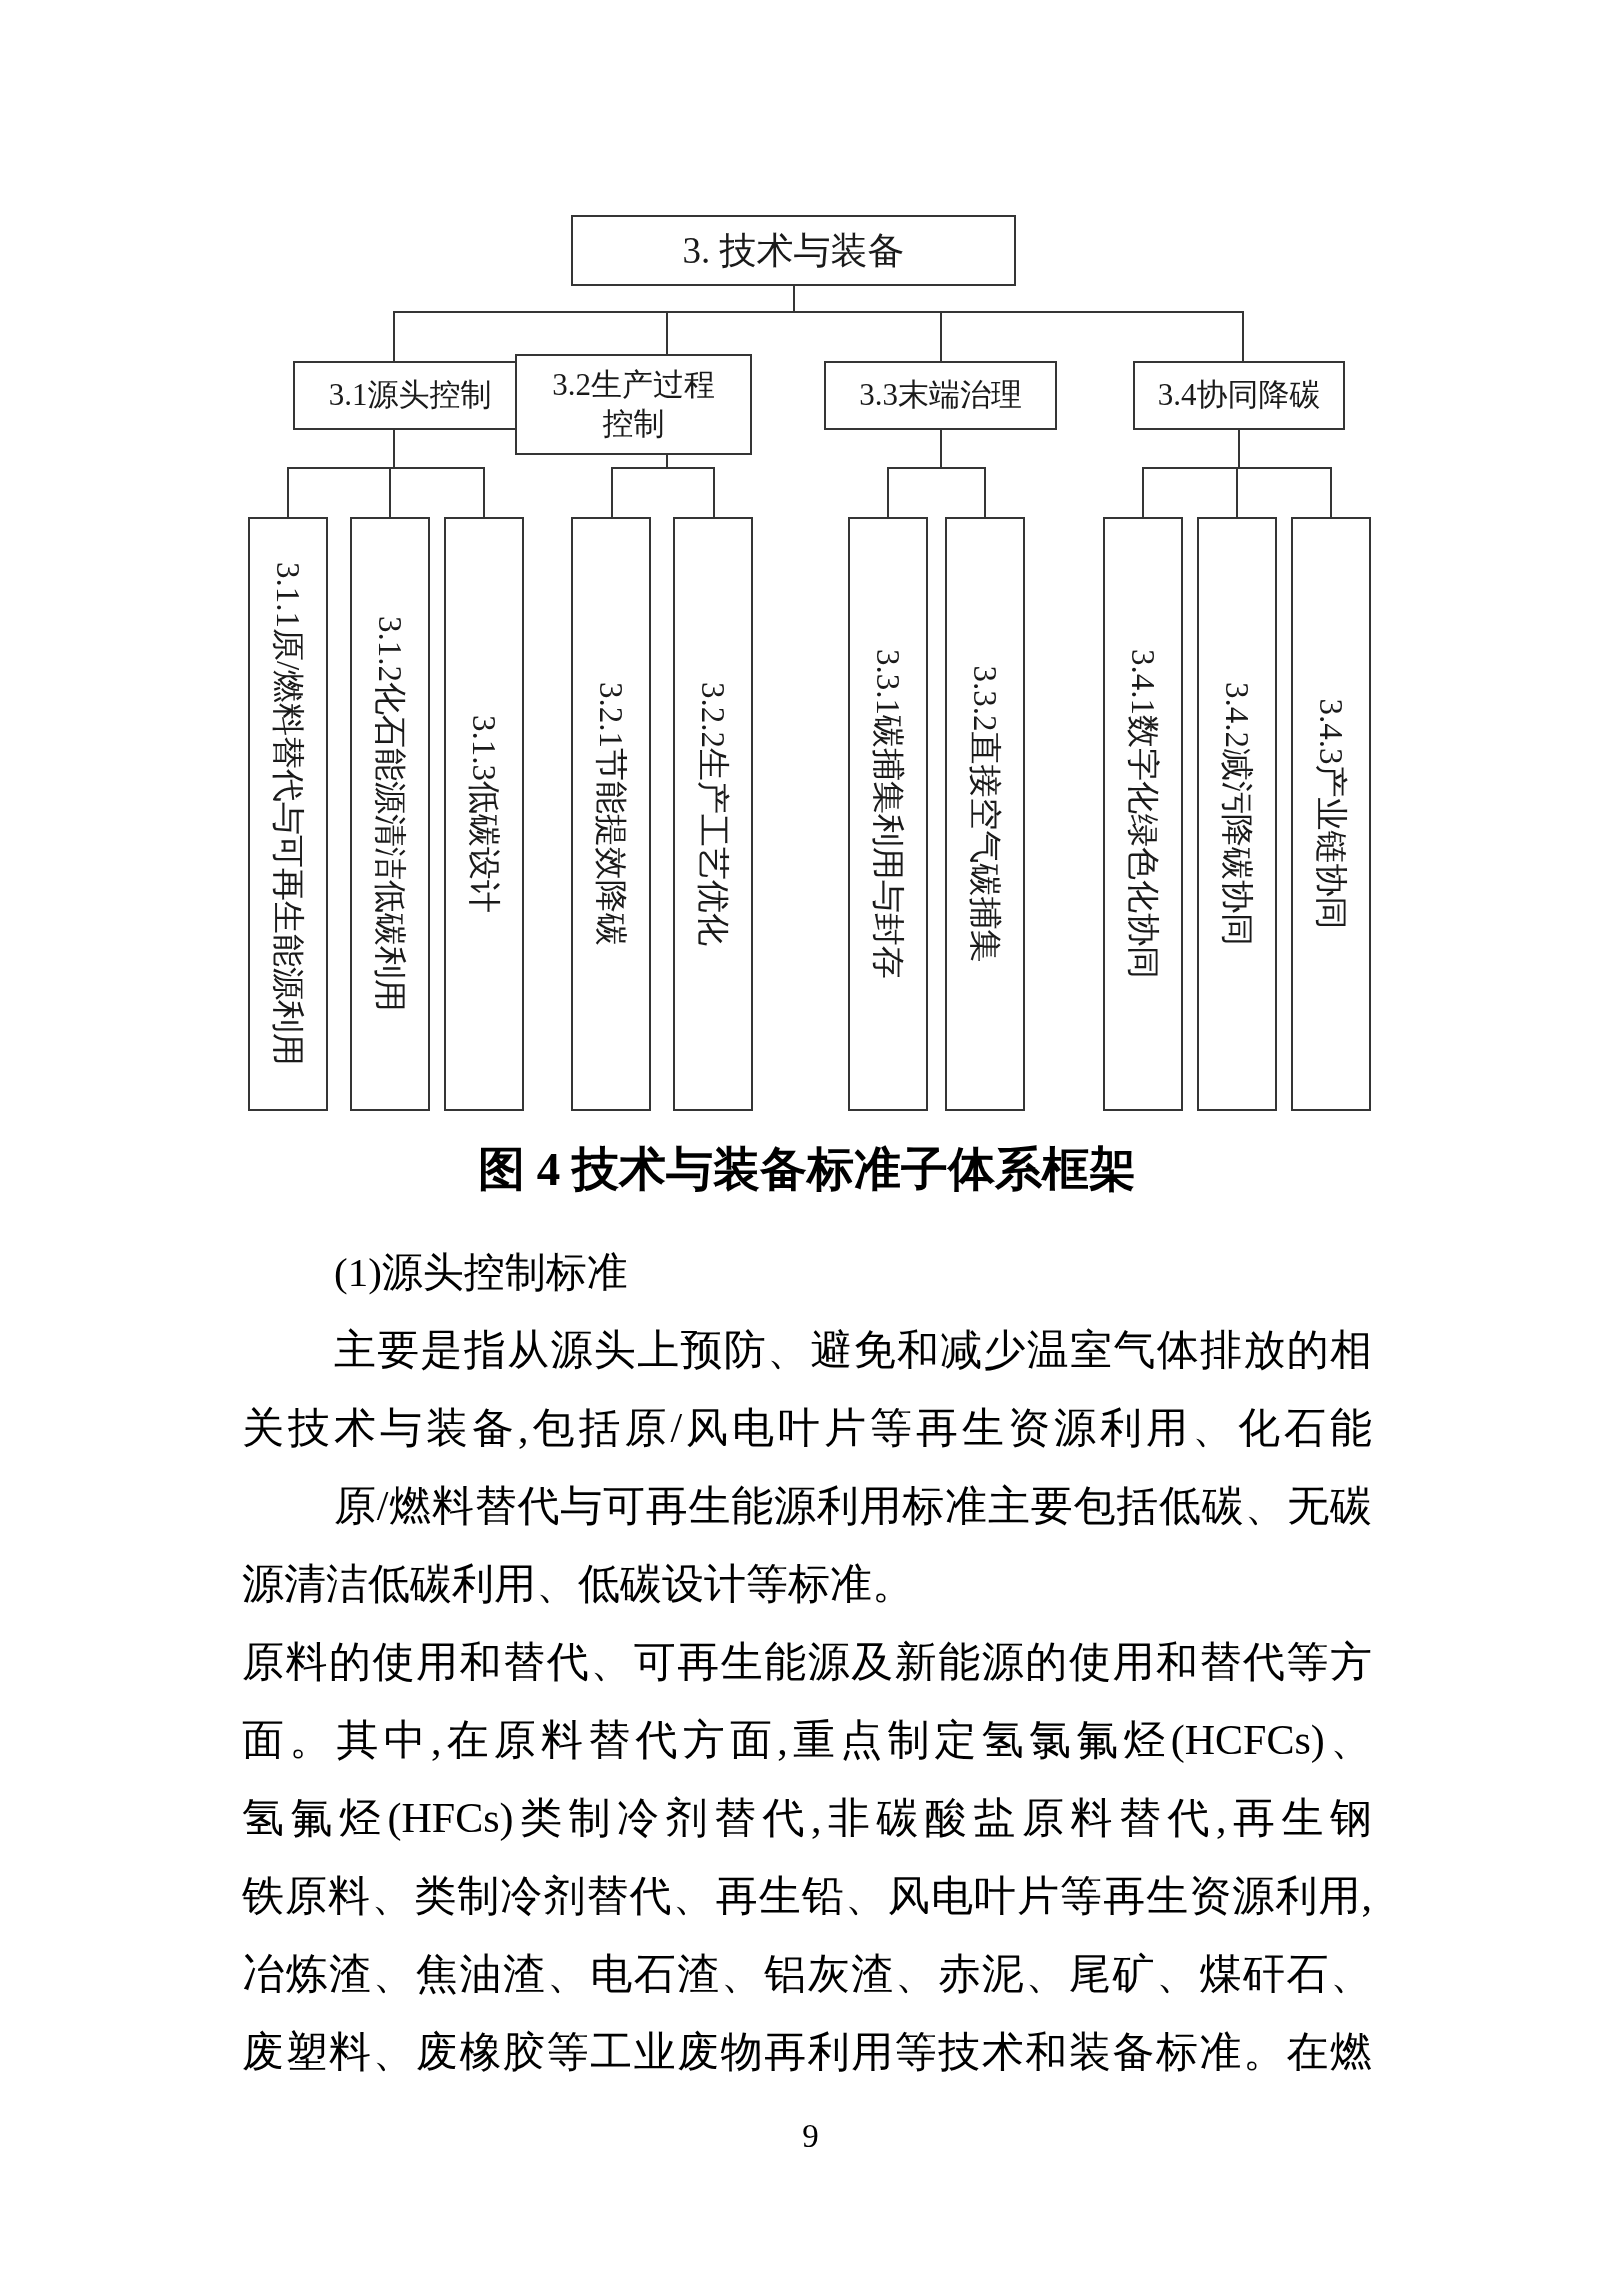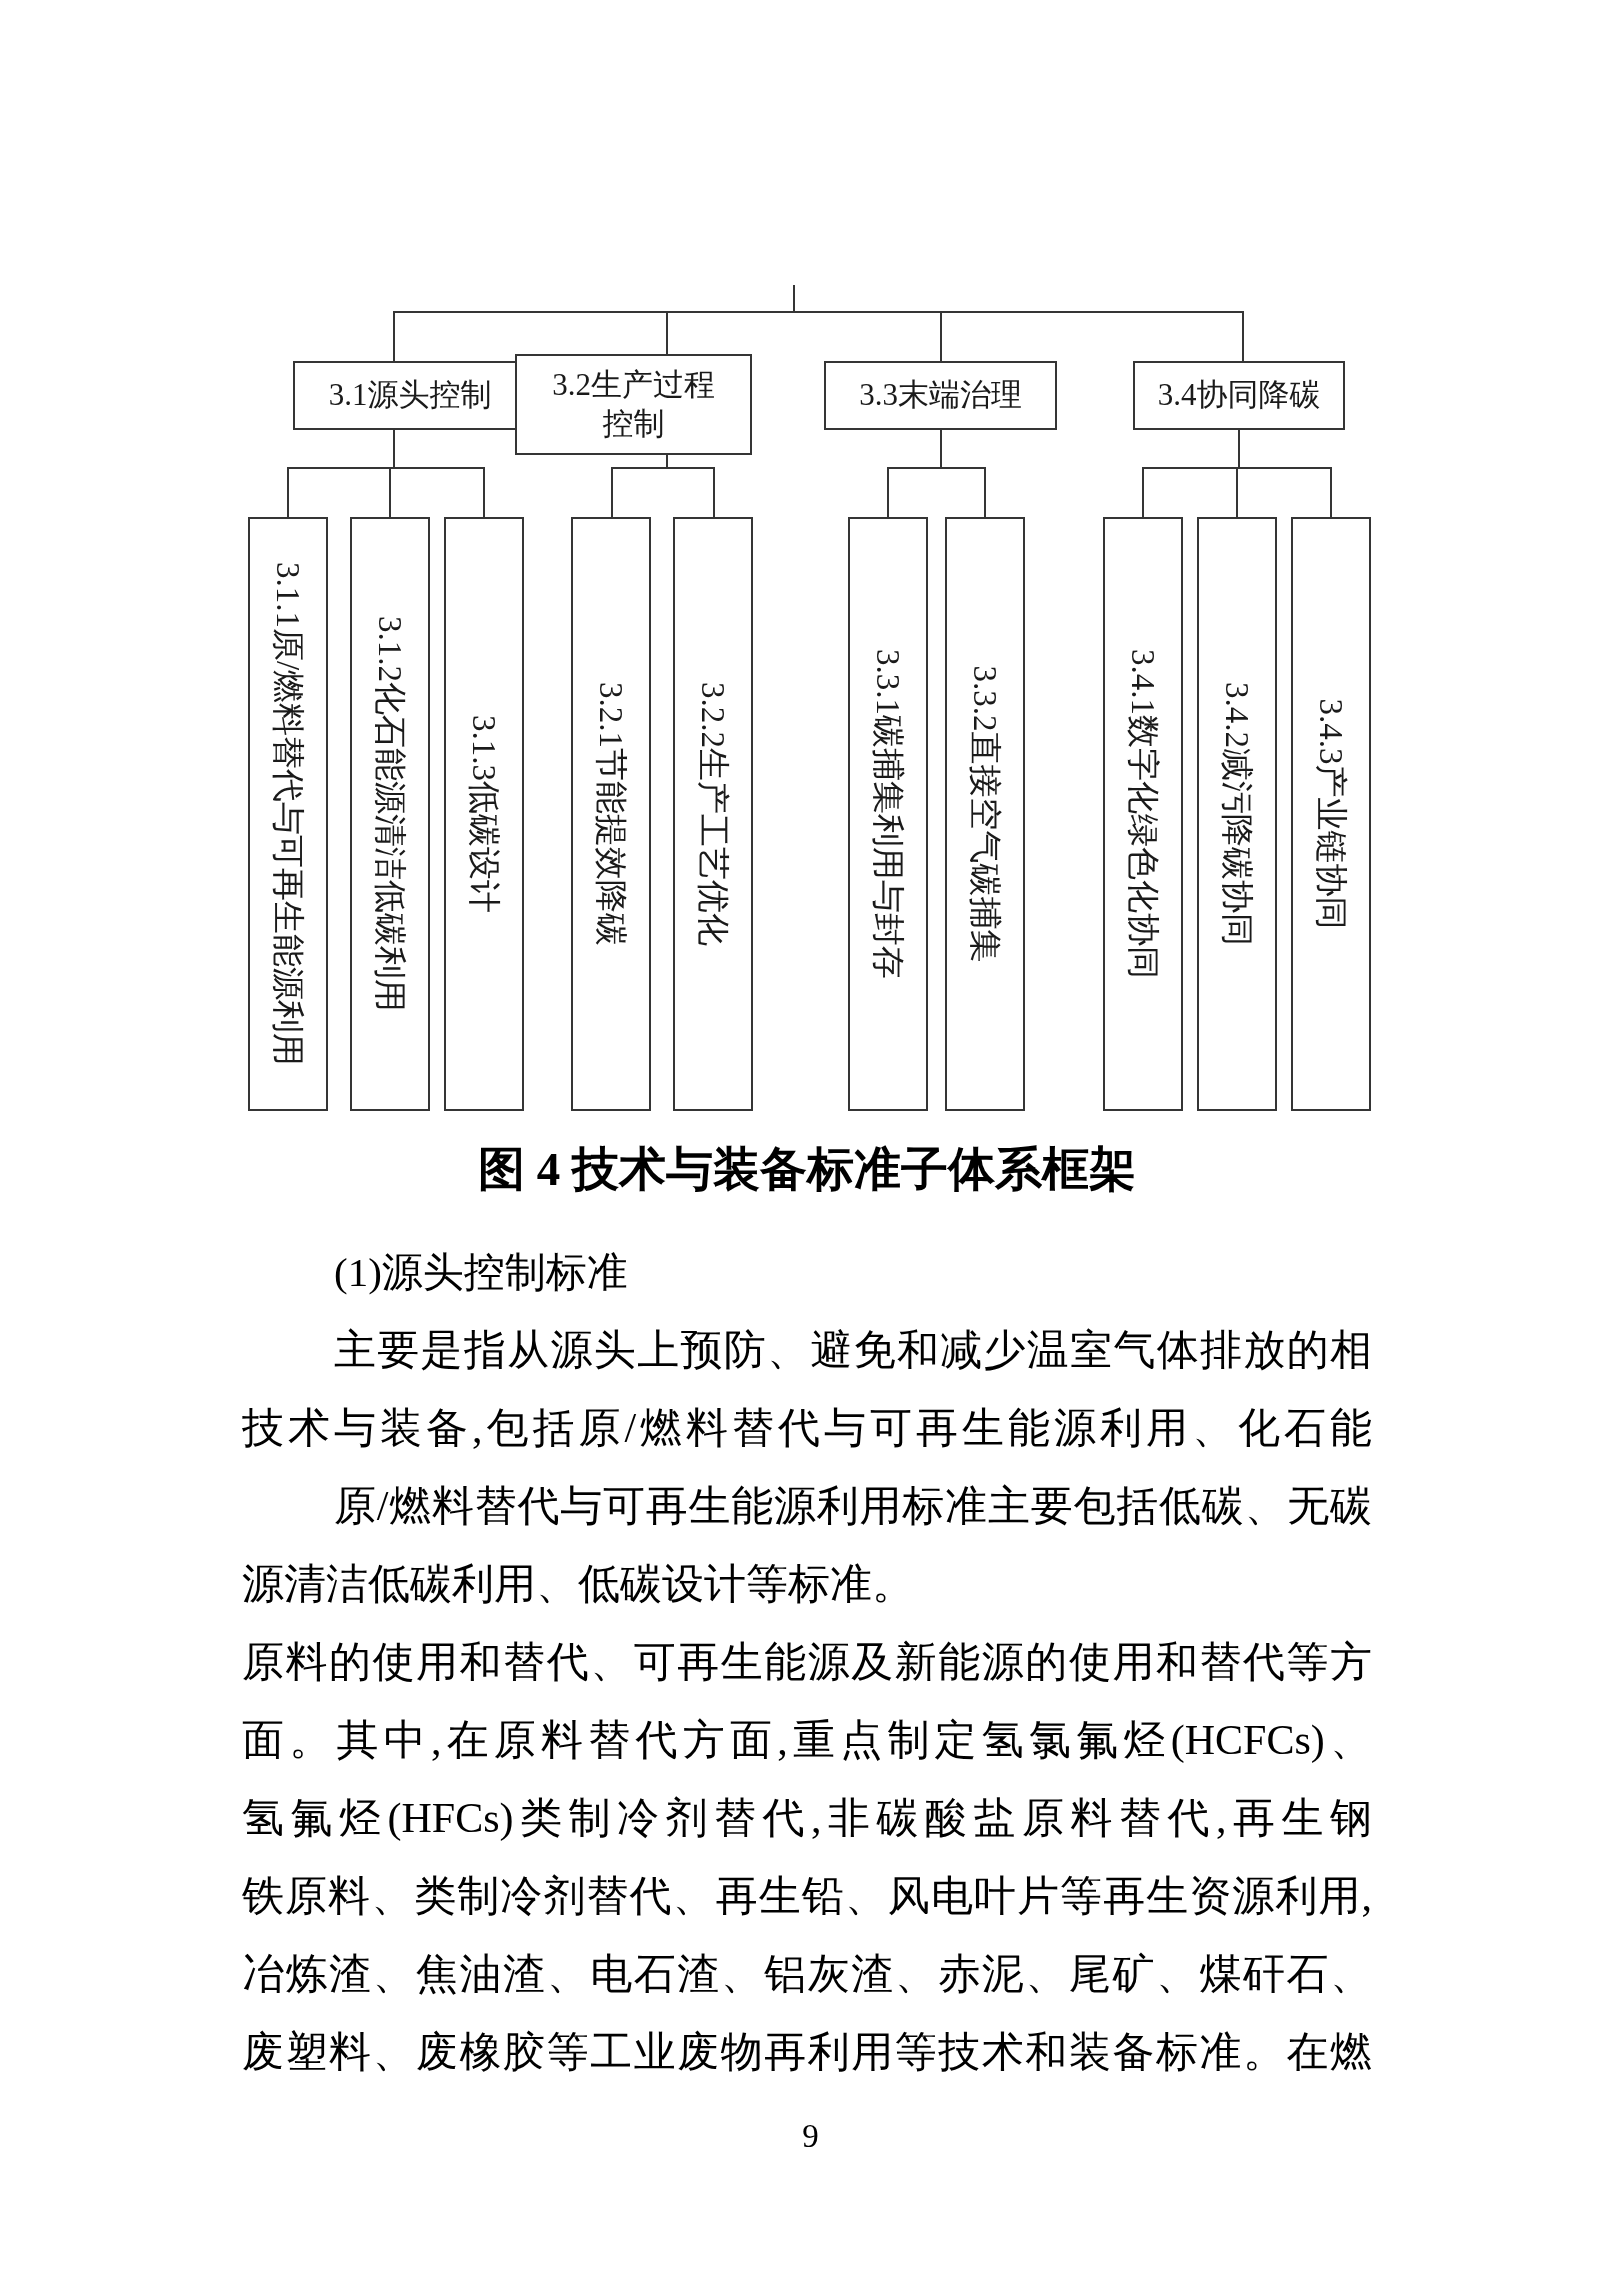--- a/index.html
+++ b/index.html
@@ -70,20 +70,23 @@
     <div class="cl" style="left:887px;top:467px;width:99px;height:2px"></div>
     <div class="cl" style="left:887px;top:467px;width:2px;height:50px"></div>
     <div class="cl" style="left:984px;top:467px;width:2px;height:50px"></div>
 
     <div class="cl" style="left:1238px;top:429px;width:2px;height:39px"></div>
     <div class="cl" style="left:1142px;top:467px;width:190px;height:2px"></div>
     <div class="cl" style="left:1142px;top:467px;width:2px;height:50px"></div>
     <div class="cl" style="left:1236px;top:467px;width:2px;height:50px"></div>
     <div class="cl" style="left:1330px;top:467px;width:2px;height:50px"></div>
 
+    <div class="node root" style="left:571px;top:215px;width:445px;height:71px">
+      <span>3. 技术与装备</span>
+    </div>
 
     <div class="node branch" style="left:293px;top:361px;width:234px;height:69px">
       <span>3.1源头控制</span>
     </div>
     <div class="node branch" style="left:515px;top:354px;width:237px;height:101px">
       <span>3.2生产过程</span>
       <span>控制</span>
     </div>
     <div class="node branch" style="left:824px;top:361px;width:233px;height:69px">
       <span>3.3末端治理</span>
@@ -122,21 +125,21 @@
     <div class="node leaf" style="left:1291px;top:517px">
       <div class="vwrap">3.4.3产业链协同</div>
     </div>
   </div>
 
   <div class="caption">图 4 技术与装备标准子体系框架</div>
 
   <div class="textblock">
     <div class="bl head ind">(1)源头控制标准</div>
     <div class="bl just ind">主要是指从源头上预防、避免和减少温室气体排放的相</div>
-    <div class="bl just">技术与装备,包括原/燃料替代与可再生能源利用、化石能</div>
+    <div class="bl just">关技术与装备,包括原/风电叶片等再生资源利用、化石能</div>
     <div class="bl just ind">原/燃料替代与可再生能源利用标准主要包括低碳、无碳</div>
     <div class="bl">源清洁低碳利用、低碳设计等标准。</div>
     <div class="bl just">原料的使用和替代、可再生能源及新能源的使用和替代等方</div>
     <div class="bl just">面。其中,在原料替代方面,重点制定氢氯氟烃(HCFCs)、</div>
     <div class="bl just">氢氟烃(HFCs)类制冷剂替代,非碳酸盐原料替代,再生钢</div>
     <div class="bl just">铁原料、类制冷剂替代、再生铅、风电叶片等再生资源利用,</div>
     <div class="bl just">冶炼渣、焦油渣、电石渣、铝灰渣、赤泥、尾矿、煤矸石、</div>
     <div class="bl just">废塑料、废橡胶等工业废物再利用等技术和装备标准。在燃</div>
   </div>
 

